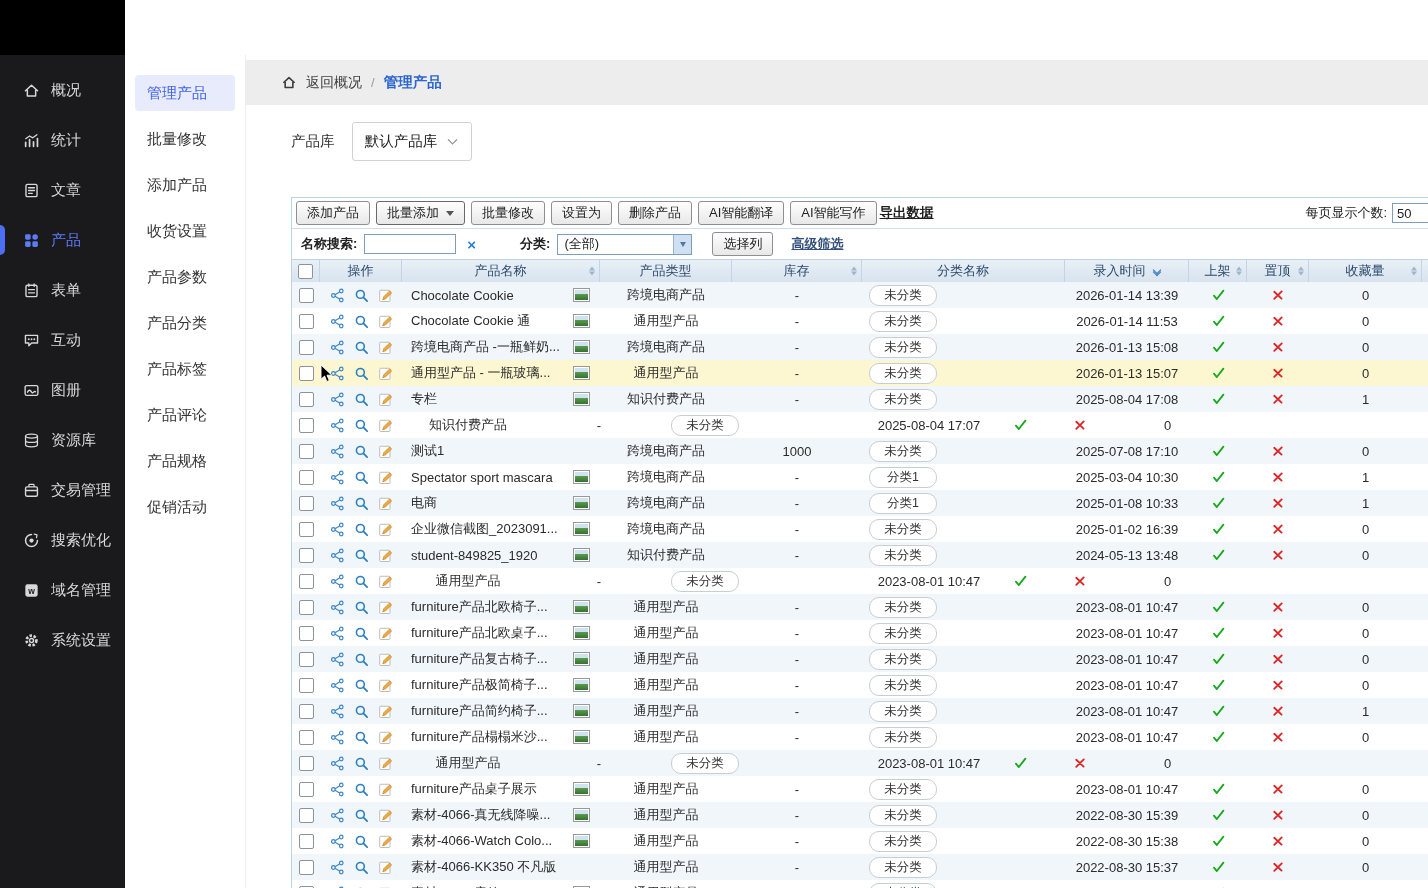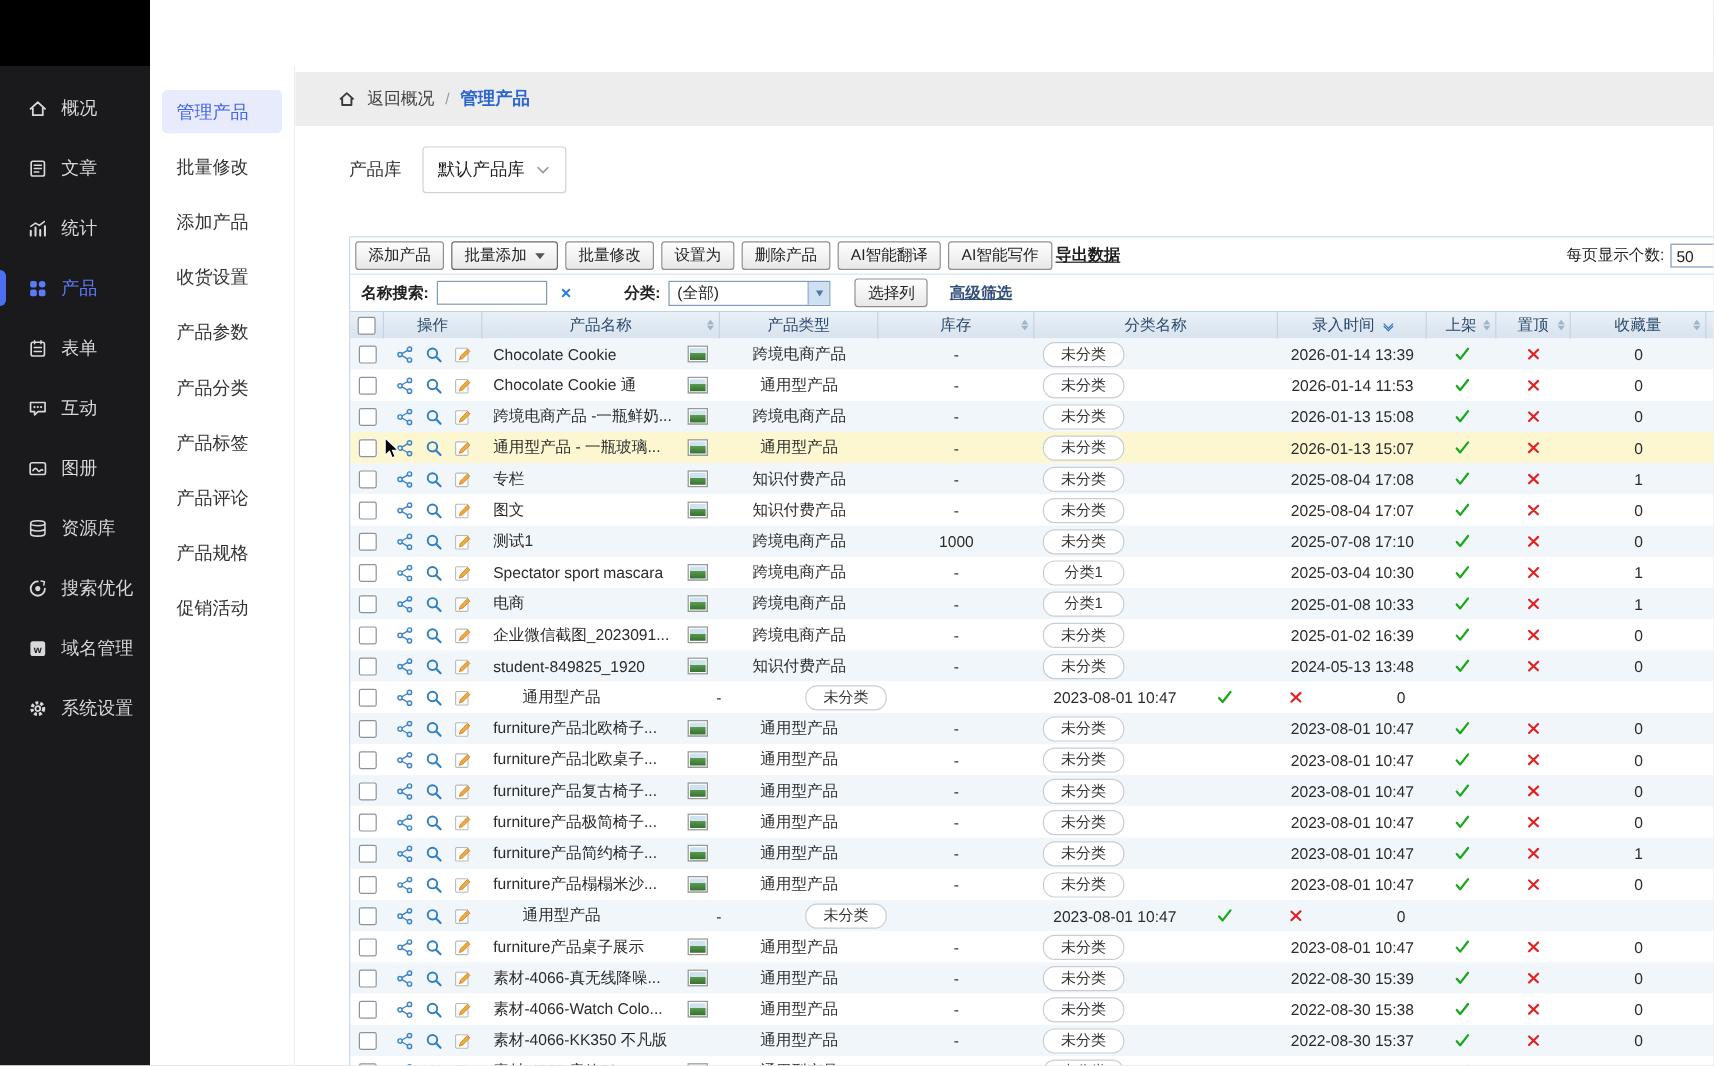--- a/index.html
+++ b/index.html
@@ -108,34 +108,34 @@
         <span class="sb-icon" style="display:flex">
           <svg viewBox="0 0 16 16">
             <path d="M2.3 8.2 8 3l5.7 5.2M4.1 7.3V13.2h7.8V7.3" fill="none" stroke="currentColor" stroke-width="1.4" stroke-linecap="round" stroke-linejoin="round"></path>
           </svg>
         </span>
         <span class="sb-label">概况</span>
       </div>
       <div class="sb-item">
         <span class="sb-icon" style="display:flex">
           <svg viewBox="0 0 16 16">
+            <path d="M2.5 13.5V9.7M6.2 13.5V7.2M9.9 13.5V9.2M13.6 13.5V6.2" stroke="currentColor" stroke-width="1.6" fill="none" stroke-linecap="round"></path>
+            <path d="M2.5 6.3 6.2 3.7l3 1.8 3.9-3" fill="none" stroke="currentColor" stroke-width="1.2" stroke-linecap="round" stroke-linejoin="round"></path>
+          </svg>
+        </span>
+        <span class="sb-label">统计</span>
+      </div>
+      <div class="sb-item">
+        <span class="sb-icon" style="display:flex">
+          <svg viewBox="0 0 16 16">
             <rect x="2.8" y="2.2" width="10.4" height="11.6" rx="1.4" fill="none" stroke="currentColor" stroke-width="1.3"></rect>
             <path d="M5.2 5.4h5.6M5.2 8h5.6M5.2 10.6h3.6" stroke="currentColor" stroke-width="1.2" stroke-linecap="round"></path>
           </svg>
         </span>
         <span class="sb-label">文章</span>
-      </div>
-      <div class="sb-item">
-        <span class="sb-icon" style="display:flex">
-          <svg viewBox="0 0 16 16">
-            <path d="M2.5 13.5V9.7M6.2 13.5V7.2M9.9 13.5V9.2M13.6 13.5V6.2" stroke="currentColor" stroke-width="1.6" fill="none" stroke-linecap="round"></path>
-            <path d="M2.5 6.3 6.2 3.7l3 1.8 3.9-3" fill="none" stroke="currentColor" stroke-width="1.2" stroke-linecap="round" stroke-linejoin="round"></path>
-          </svg>
-        </span>
-        <span class="sb-label">统计</span>
       </div>
       <div class="sb-item active">
         <span class="sb-pill"></span>
         <span class="sb-icon" style="display:flex">
           <svg viewBox="0 0 16 16">
             <rect x="2" y="2" width="5.2" height="5.2" rx="1.4" fill="currentColor"></rect>
             <rect x="8.8" y="2" width="5.2" height="5.2" rx="2.6" fill="currentColor"></rect>
             <rect x="2" y="8.8" width="5.2" height="5.2" rx="1.4" fill="currentColor"></rect>
             <rect x="8.8" y="8.8" width="5.2" height="5.2" rx="1.4" fill="currentColor"></rect>
           </svg>
@@ -172,20 +172,29 @@
         <span class="sb-label">图册</span>
       </div>
       <div class="sb-item">
         <span class="sb-icon" style="display:flex">
           <svg viewBox="0 0 16 16">
             <ellipse cx="8" cy="3.8" rx="5.6" ry="1.9" fill="none" stroke="currentColor" stroke-width="1.2"></ellipse>
             <path d="M2.4 3.8v4.1c0 1 2.5 1.9 5.6 1.9s5.6-.9 5.6-1.9V3.8M2.4 7.9V12c0 1 2.5 1.9 5.6 1.9s5.6-.9 5.6-1.9V7.9" fill="none" stroke="currentColor" stroke-width="1.2"></path>
           </svg>
         </span>
         <span class="sb-label">资源库</span>
+      </div>
+      <div class="sb-item">
+        <span class="sb-icon" style="display:flex">
+          <svg viewBox="0 0 16 16">
+            <rect x="2.4" y="4.6" width="11.2" height="8.8" rx="1.4" fill="none" stroke="currentColor" stroke-width="1.3"></rect>
+            <path d="M5.6 4.4V3a.8.8 0 0 1 .8-.8h3.2a.8.8 0 0 1 .8.8v1.4M2.6 8h10.8" fill="none" stroke="currentColor" stroke-width="1.2"></path>
+          </svg>
+        </span>
+        <span class="sb-label">交易管理</span>
       </div>
       <div class="sb-item">
         <span class="sb-icon" style="display:flex">
           <svg viewBox="0 0 16 16">
             <circle cx="8" cy="8" r="2" fill="currentColor"></circle>
             <path d="M13.6 8A5.6 5.6 0 1 1 8 2.4" fill="none" stroke="currentColor" stroke-width="1.4" stroke-linecap="round"></path>
             <path d="M10.6 2.1l2.6.5-.5 2.6" fill="none" stroke="currentColor" stroke-width="1.2" stroke-linecap="round" stroke-linejoin="round"></path>
           </svg>
         </span>
         <span class="sb-label">搜索优化</span>
@@ -669,24 +678,20 @@
                   <path d="M10 10l4 4" stroke="#2e7fc2" stroke-width="1.9" stroke-linecap="round"></path>
                 </svg>
               </span>
               <span>
                 <svg viewBox="0 0 16 16">
                   <rect x="1.8" y="2.4" width="11" height="12" rx="1" fill="#fff" stroke="#b9b9b9" stroke-width="1"></rect>
                   <path d="M5 12.6l1.1-3.2 6.3-6.3 2.1 2.1-6.3 6.3z" fill="#f0a93c" stroke="#c77f1e" stroke-width=".7"></path>
                 </svg>
               </span>
             </div>
-            <div class="cell name" style="width:198px">
-              <span>图文</span>
-              <span class="thumb"></span>
-            </div>
             <div class="cell" style="width:132px">
               <span>知识付费产品</span>
             </div>
             <div class="cell" style="width:130px">
               <span>-</span>
             </div>
             <div class="cell cat" style="width:203px">
               <span class="badge">未分类</span>
             </div>
             <div class="cell" style="width:124px">

